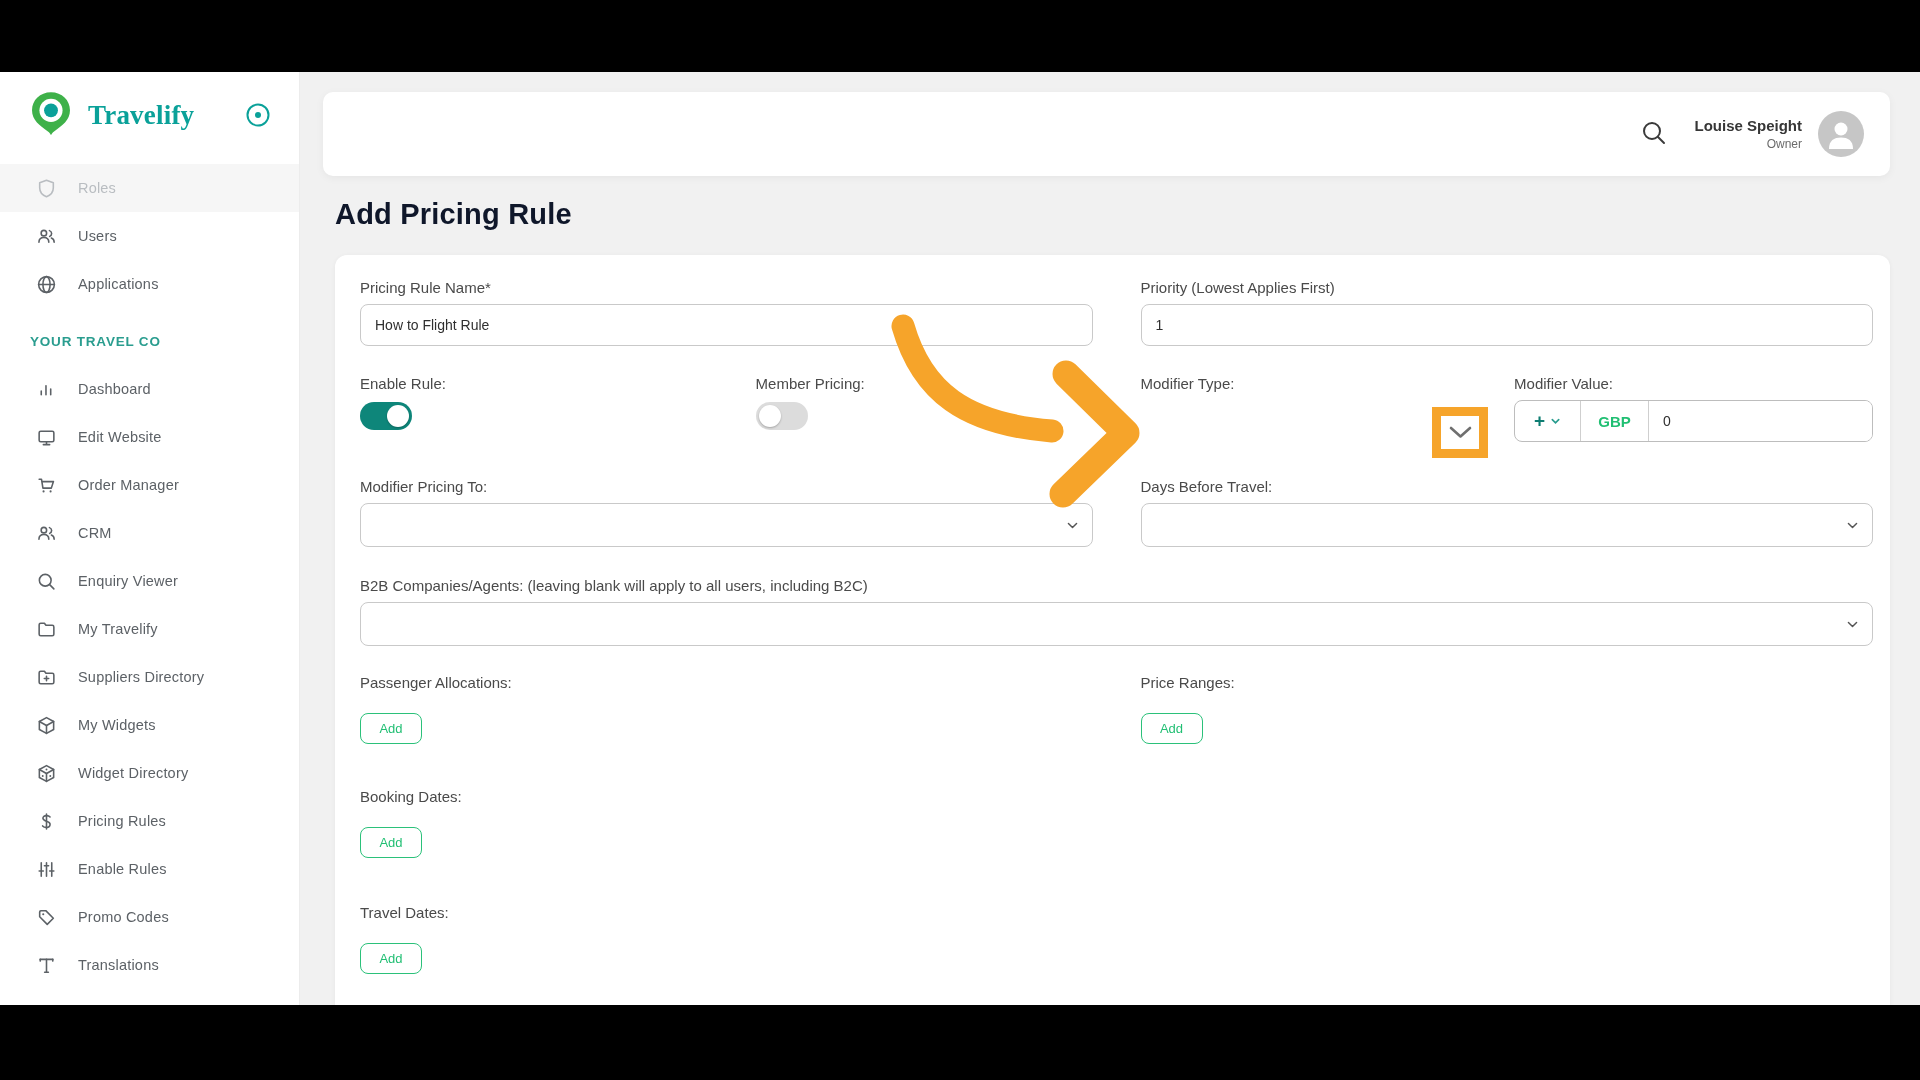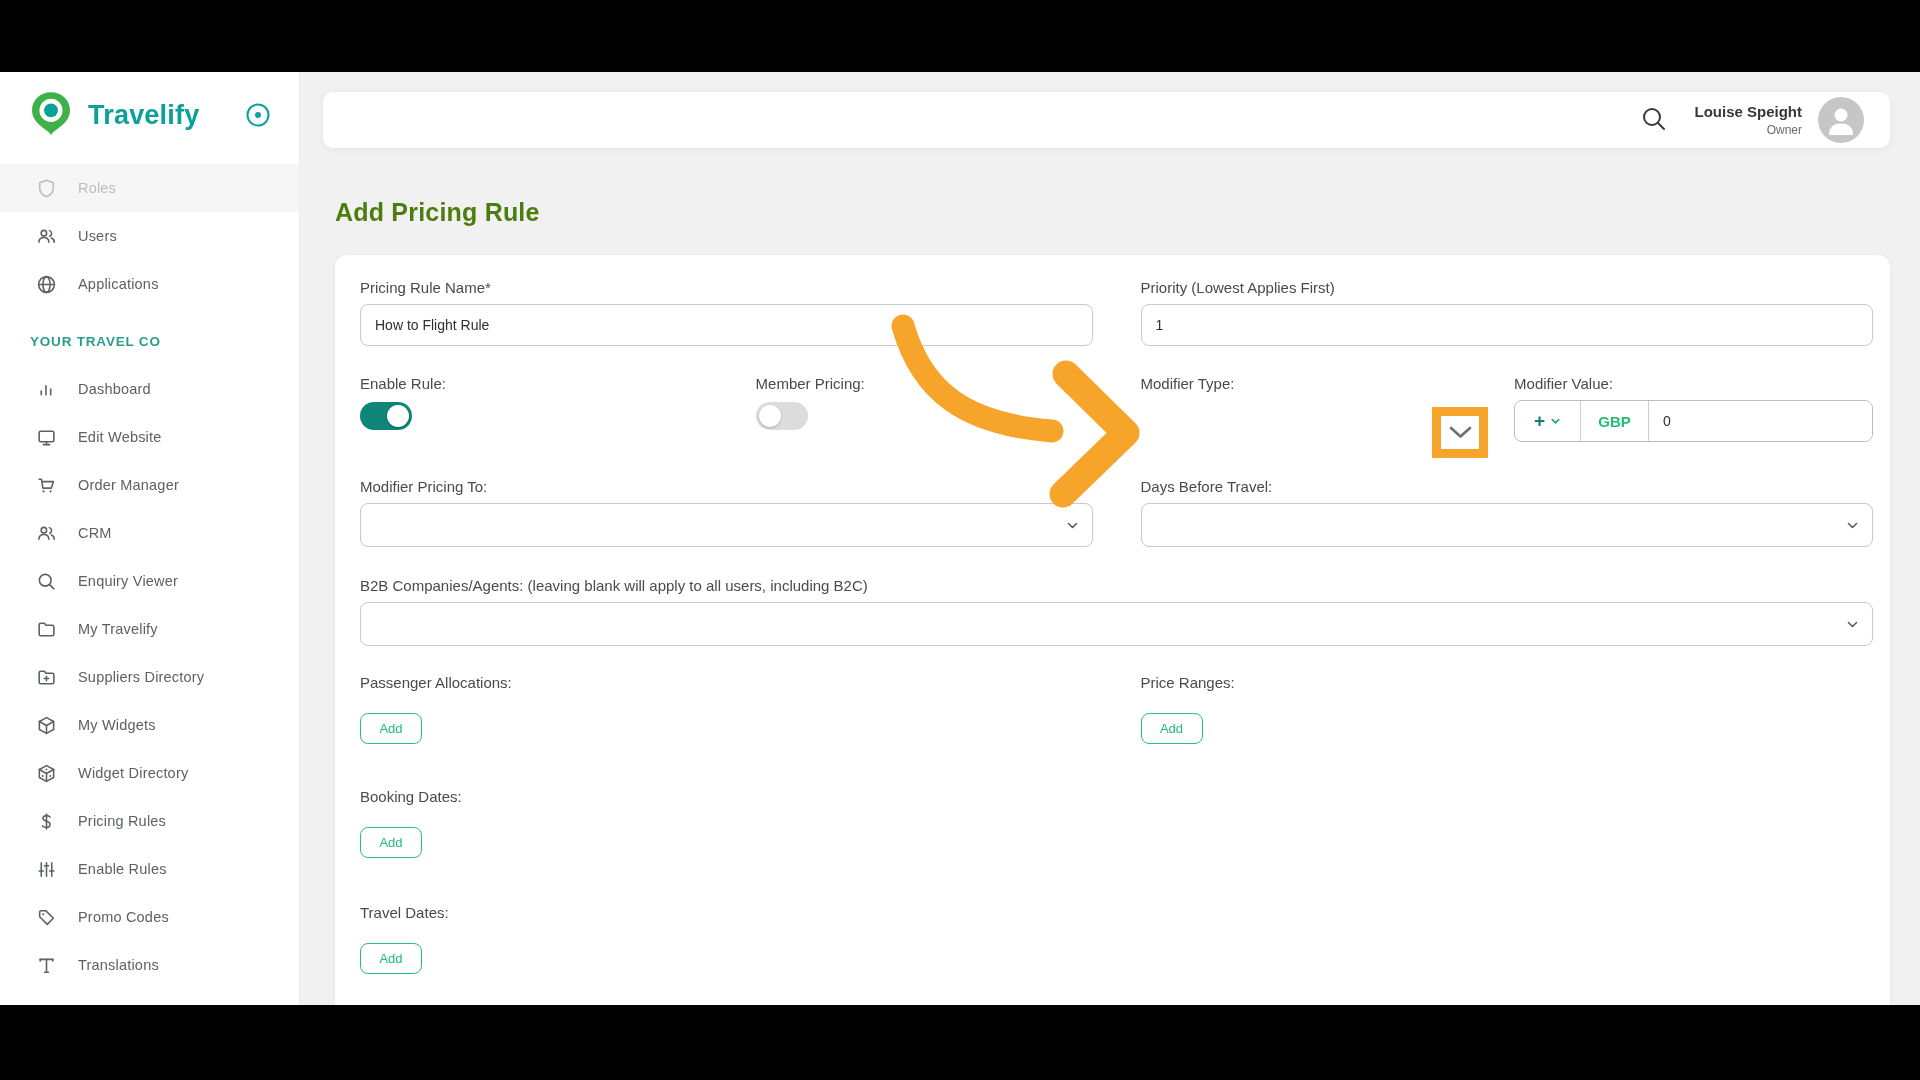--- a/index.html
+++ b/index.html
@@ -6,54 +6,54 @@
   html,body { width:1920px; height:1080px; overflow:hidden; background:#000;
               font-family:"Liberation Sans", sans-serif; }
 
   
   .stage { position:absolute; left:0; top:72px; width:1920px; height:933px;
            background:#f1f1f1; overflow:hidden; }
 
   
   .sidebar { position:absolute; left:0; top:0; bottom:0; width:300px; background:#fff;
              border-right:1px solid #ececec; }
-  .logo-row { display:flex; align-items:center; height:86px; padding:0 28px 0 28px; }
+  .logo-row { display:flex; align-items:center; height:86px; padding:0 28px 0 28px;font-family:Liberation Serif, serif; }
   .logo-pin { width:46px; height:50px; flex:0 0 auto; }
   .brand-name { font-size:27px; font-weight:bold; color:#0aa199; margin-left:14px;
                 letter-spacing:.2px; flex:1; }
   .collapse-btn { width:26px; height:26px; cursor:pointer; }
 
   .nav { list-style:none; margin-top:6px; }
   .nav-item { display:flex; align-items:center; height:48px; padding-left:36px;
               color:#5c6166; cursor:pointer; }
   .nav-item.disabled { color:#b9bdc1; background:#f6f6f6; }
   .nicon { width:22px; height:22px; margin-right:20px; display:flex; align-items:center; }
   .nicon svg { width:21px; height:21px; stroke:currentColor; fill:none;
                stroke-width:1.5; stroke-linecap:round; stroke-linejoin:round; }
   .nlabel { font-size:14.5px; letter-spacing:.2px; }
   .nav-section { padding:26px 0 16px 30px; font-size:13.5px; font-weight:bold;
                  color:#2a9d8f; letter-spacing:.8px; }
 
   
   .main { position:absolute; left:300px; top:0; right:0; bottom:0; }
 
-  .topbar { position:absolute; left:23px; right:30px; top:20px; height:56px; background:#fff;
+  .topbar { position:absolute; left:23px; right:30px; top:20px; height:84px; background:#fff;
             border-radius:10px; box-shadow:0 2px 8px rgba(0,0,0,.05);
             display:flex; align-items:center; justify-content:flex-end; padding-right:26px; }
   .search-btn { width:30px; height:30px; margin-right:24px; cursor:pointer; }
   .search-btn svg { width:28px; height:28px; stroke:#3a3a3a; stroke-width:2; fill:none;
                     stroke-linecap:round; }
   .user-block { text-align:right; margin-right:16px; }
   .user-name { font-size:15px; font-weight:bold; color:#373737; }
   .user-role { font-size:12px; color:#6b6b6b; margin-top:3px; }
   .avatar { width:46px; height:46px; border-radius:50%; background:#c6c6c6; overflow:hidden;
             display:flex; align-items:flex-end; justify-content:center; cursor:pointer; }
 
-  .page-title { position:absolute; left:35px; top:126px; font-size:25px; font-weight:600;
-                color:#4d7c0f; letter-spacing:.2px; }
+  .page-title { position:absolute; left:35px; top:126px; font-size:29px; font-weight:600;
+                color:#0f172a; letter-spacing:.2px; }
 
   .form-card { position:absolute; left:35px; right:30px; top:183px; height:900px;
                background:#fff; border-radius:12px; box-shadow:0 1px 5px rgba(0,0,0,.05);
                padding:24px 17px 0 25px; }
 
   .grid2 { display:grid; grid-template-columns:1fr 1fr; column-gap:48px; }
 
   .f-label { font-size:15px; color:#4a4a4a; margin-bottom:8px; display:block; }
   .f-input { width:100%; height:42px; border:1px solid #c9c9c9; border-radius:8px;
              padding:10px 14px; font-size:14px; font-weight:500; color:#2f2f2f;

